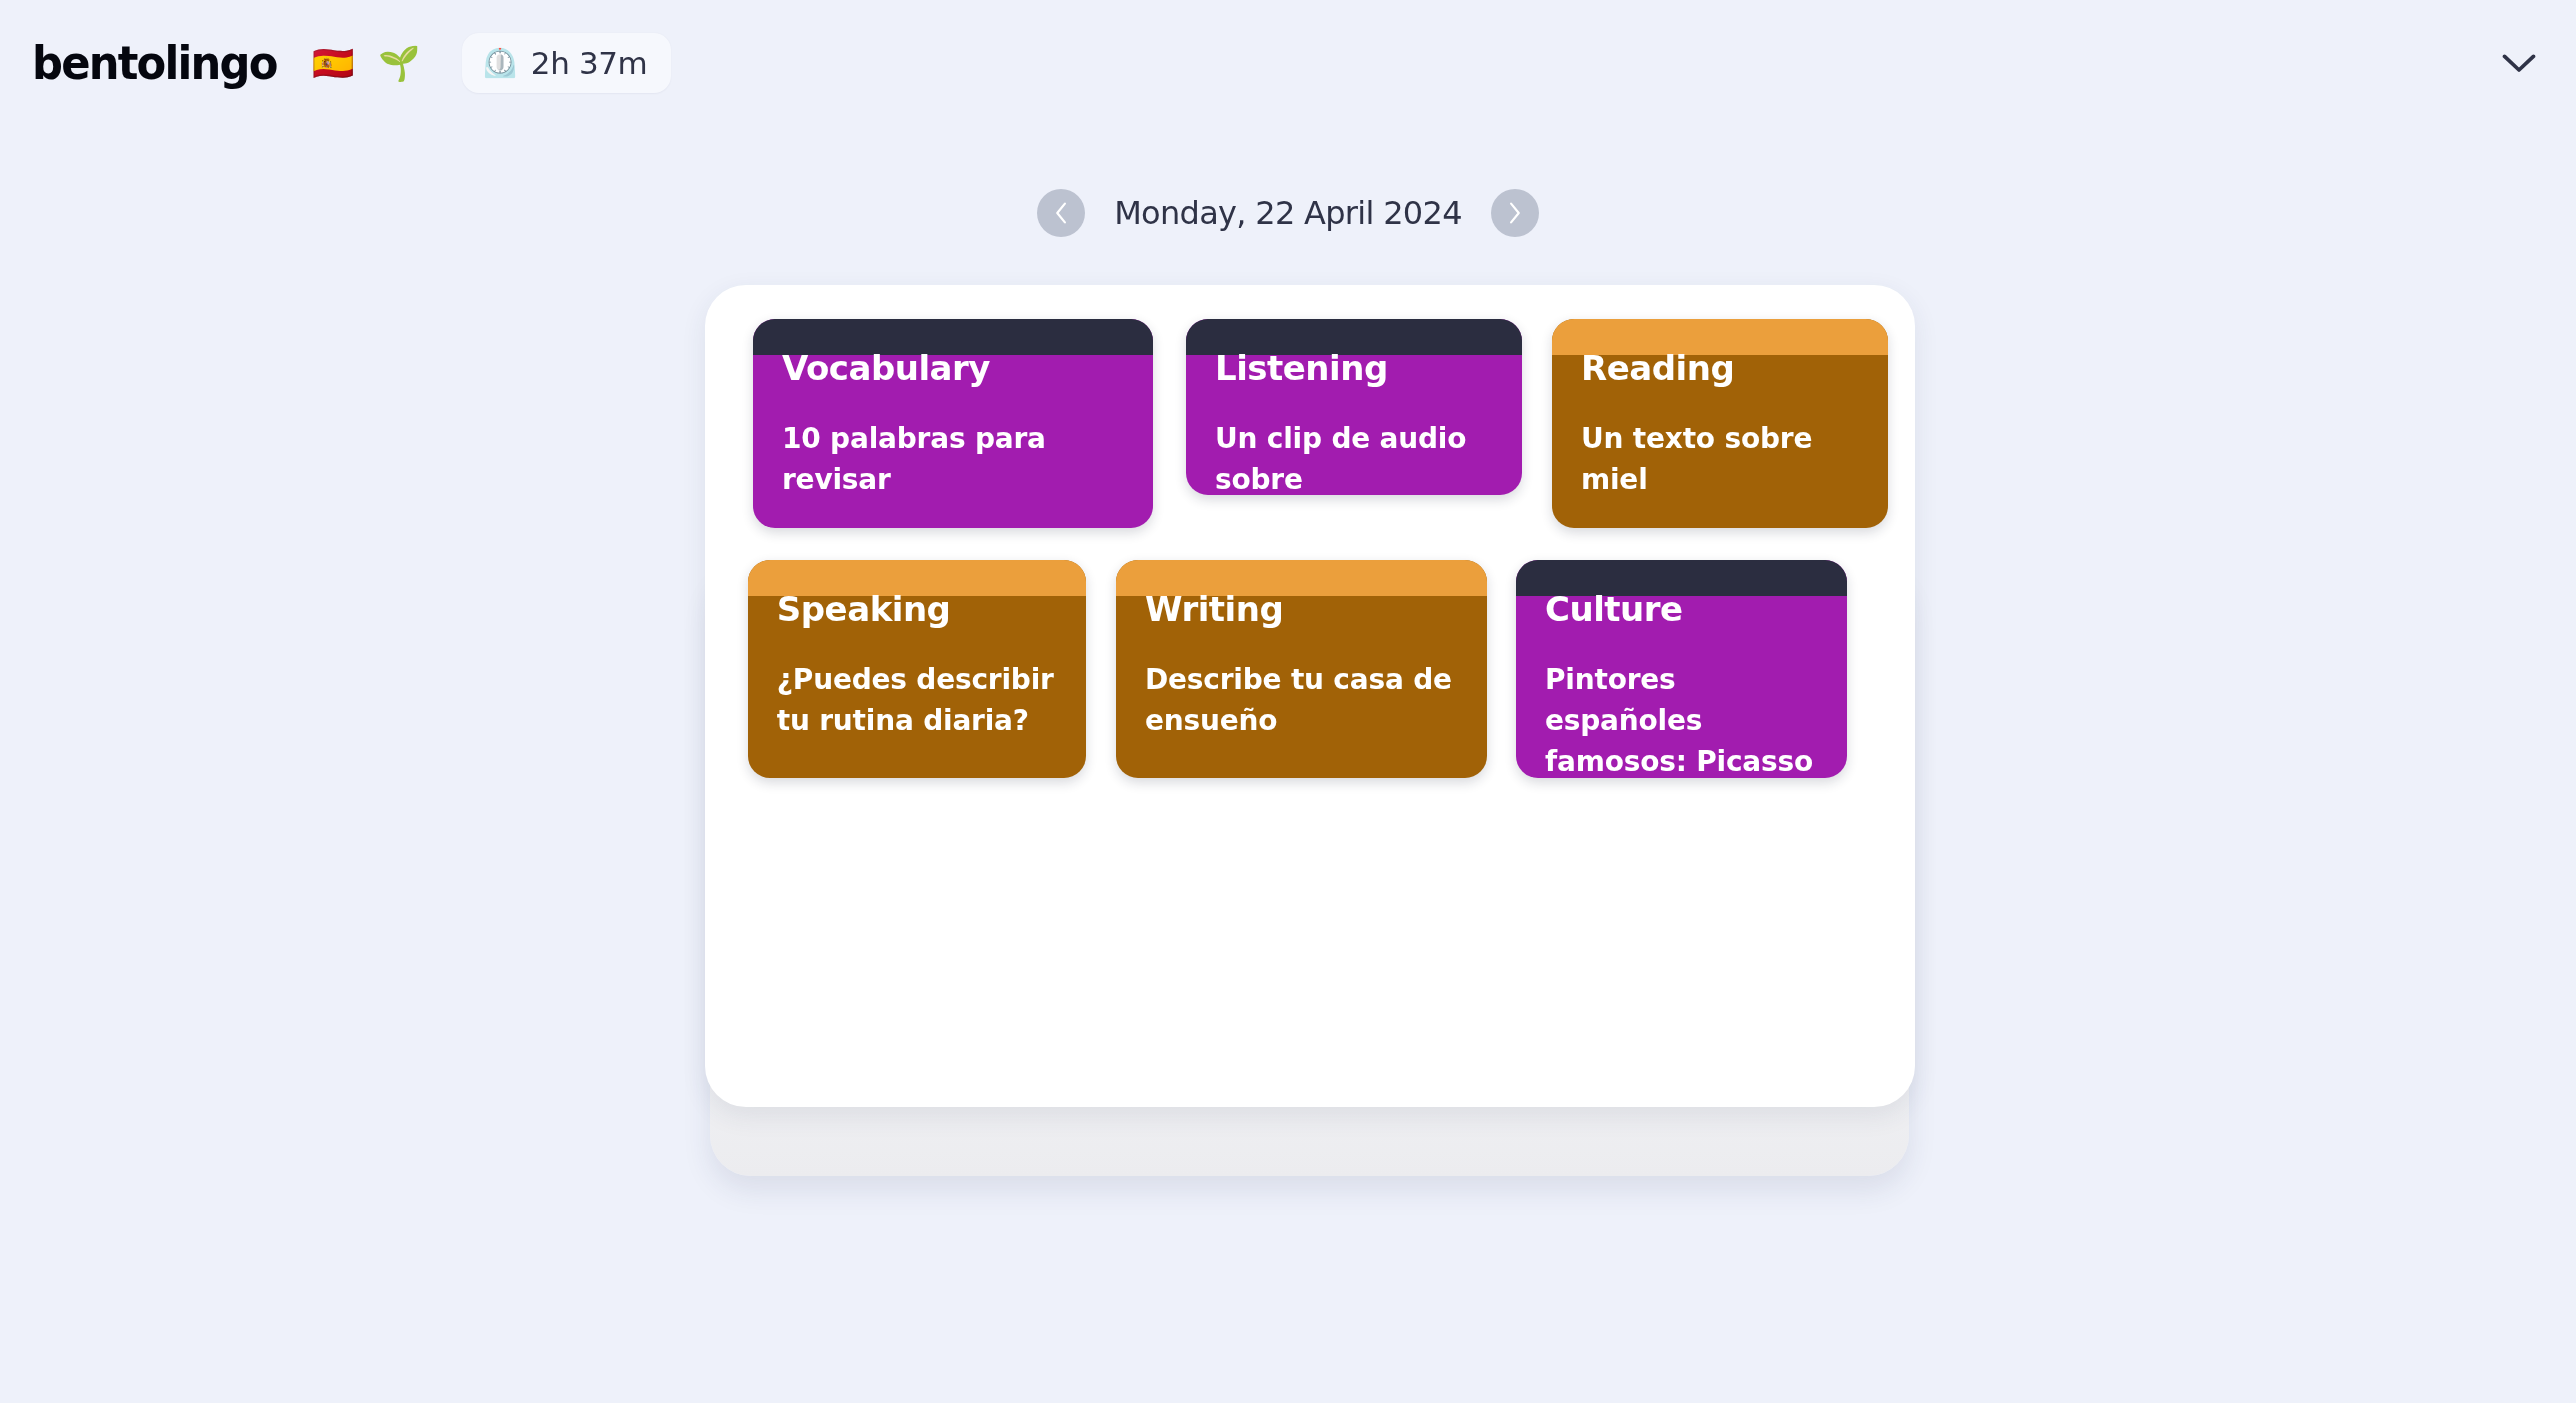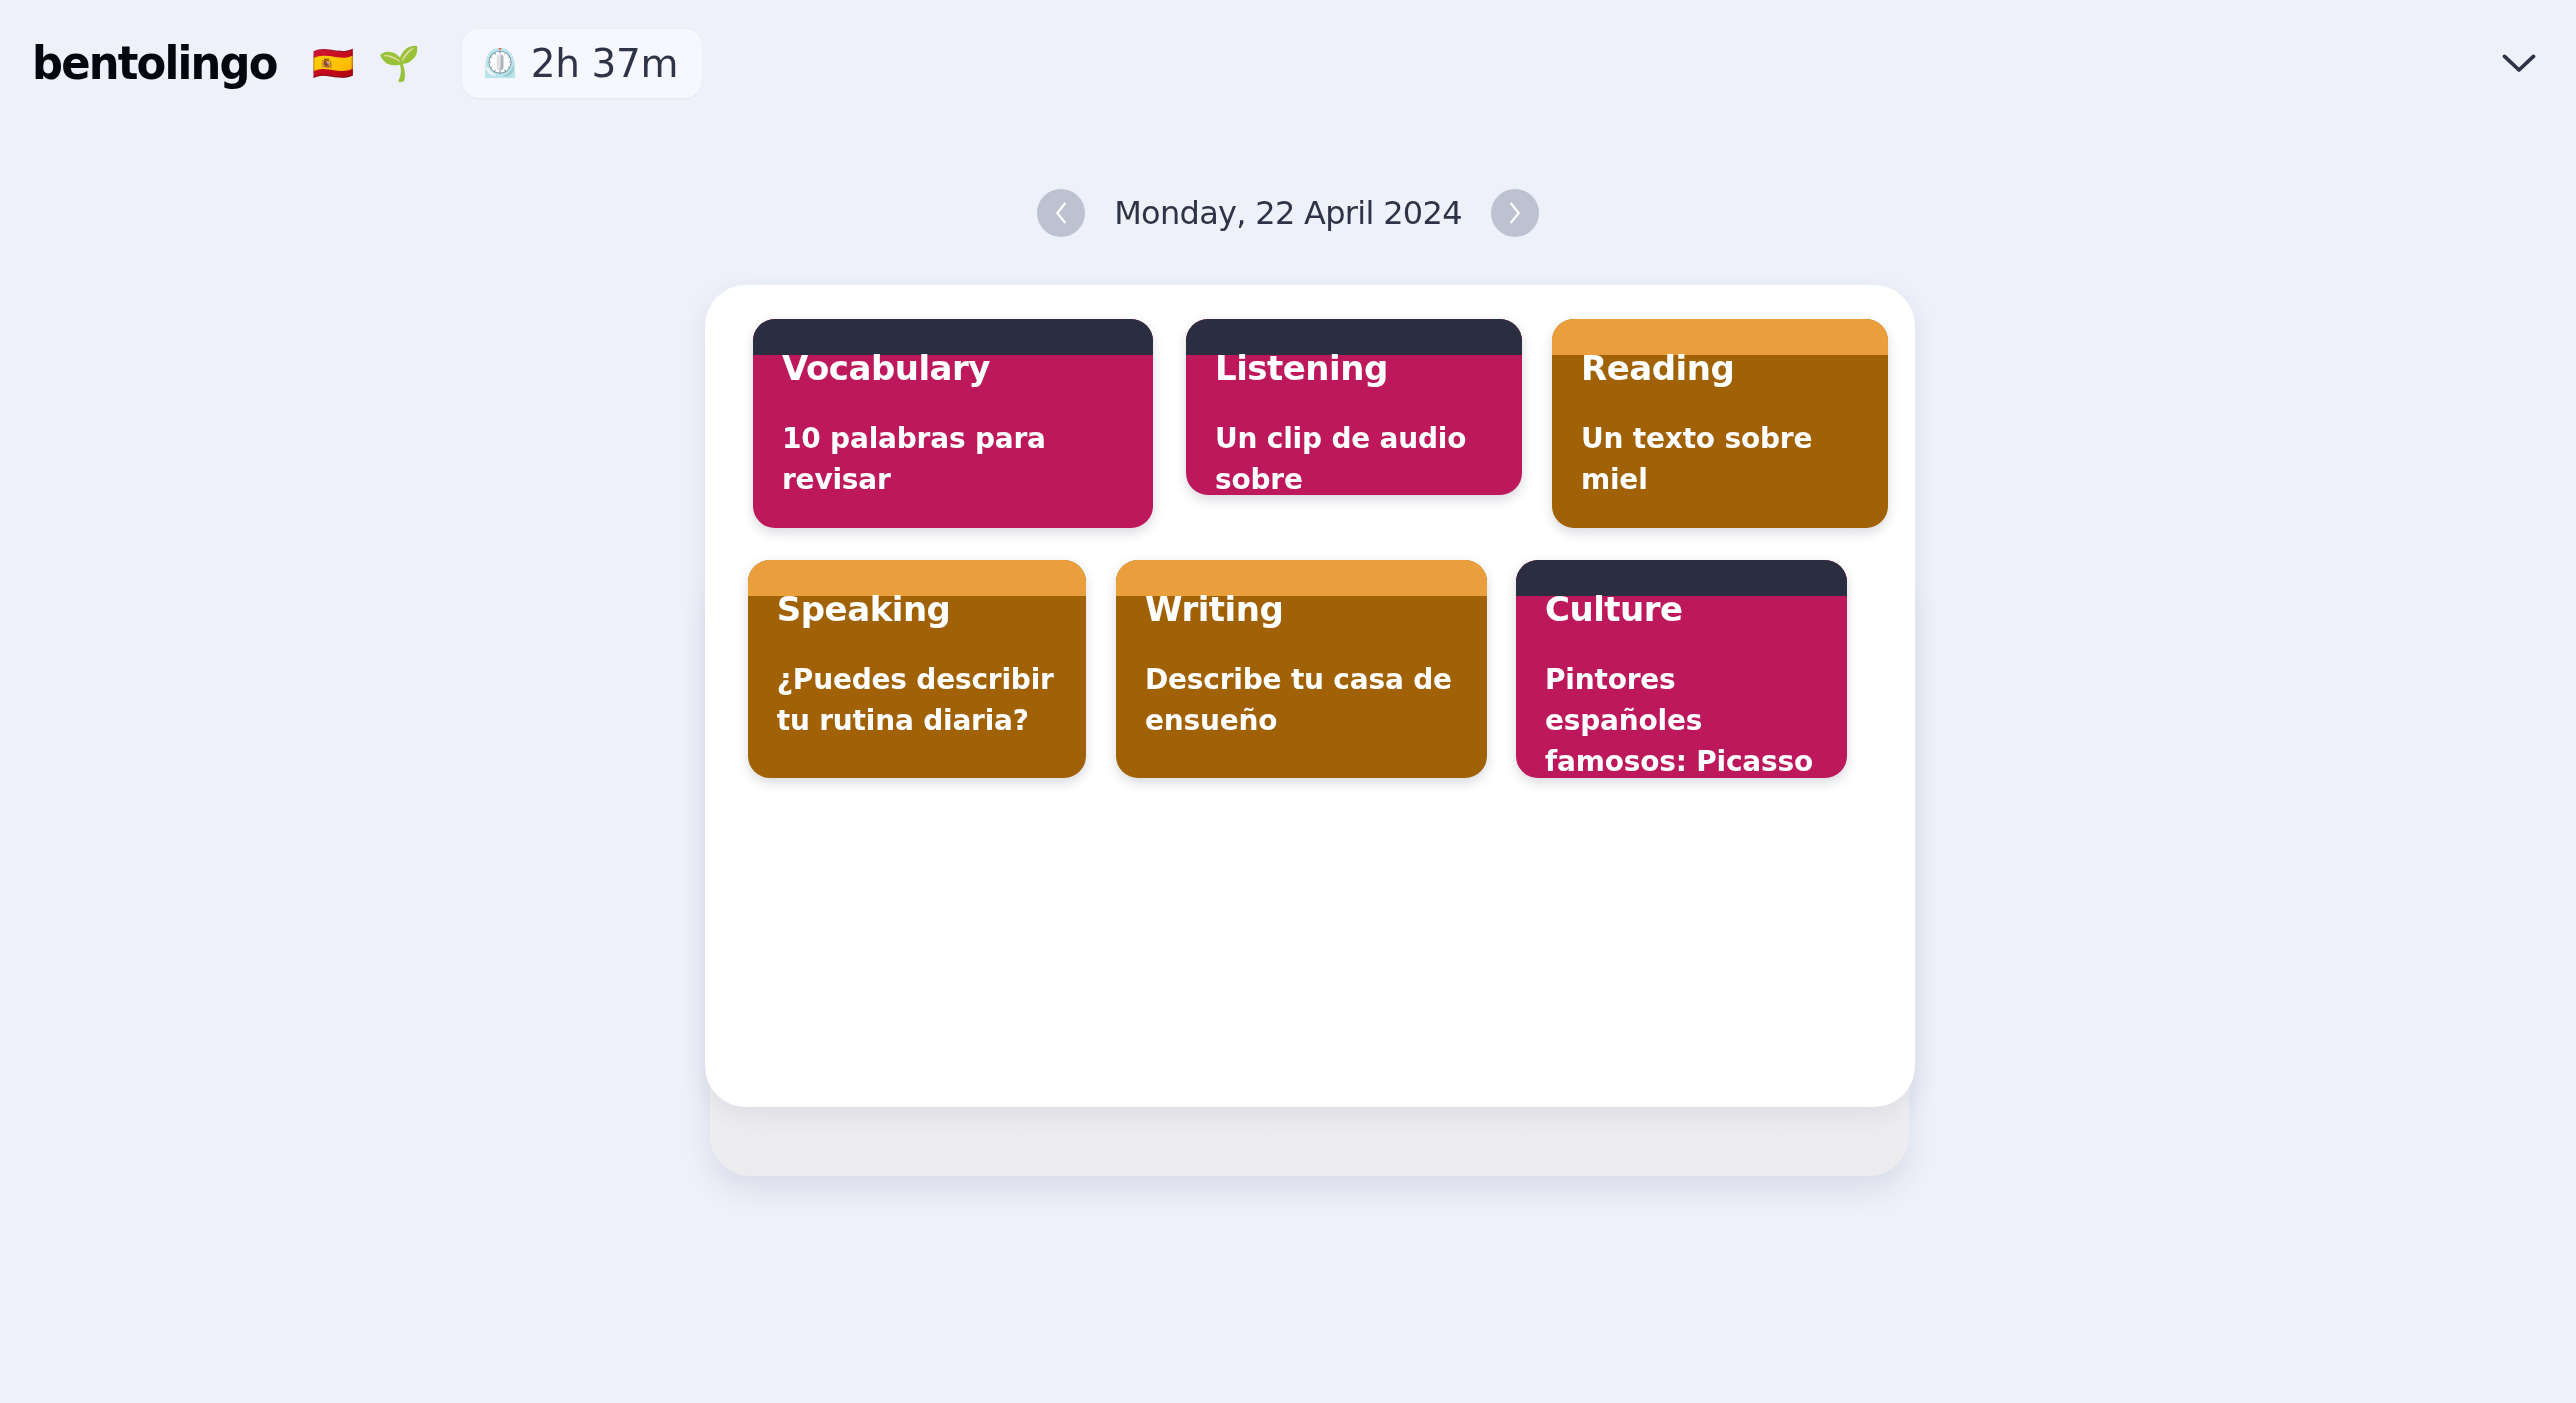--- a/index.html
+++ b/index.html
@@ -55,21 +55,21 @@
     gap: 12px;
     background: #f6f8fd;
     border-radius: 17px;
     padding: 12px 24px 12px 20.4px;
     margin-left: 22px;
     box-shadow: 0 0.9px 1.7px rgba(30,40,80,0.05);
   }
   .timer-pill .clock-icon { font-size: 29px; line-height: 1; }
   .timer-pill .timer-text {
     font-family: "DejaVu Sans", sans-serif;
-    font-size: 39px;
+    font-size: 31px;
     font-weight: 400;
     color: #2f3347;
     letter-spacing: -0.4px;
     white-space: nowrap;
   }
   .topbar-spacer { flex: 1 1 auto; }
   .collapse-toggle {
     width: 51px; height: 51px;
     display: flex; align-items: center; justify-content: center;
     cursor: pointer;
@@ -156,21 +156,21 @@
     left: 0; top: 0;
     width: 100%;
     height: 36px;
   }
   .card-body {
     position: absolute;
     left: 0; top: 0;
     width: 100%; height: 100%;
     padding: 31px 29px 22px 29px;
   }
-  .bento-card.dark { background: #be185d; }
+  .bento-card.dark { background: #a21caf; }
   .bento-card.dark .card-band { background: #2b2d40; }
   .bento-card.orange { background: #a16207; }
   .bento-card.orange .card-band { background: #eb9f3c; }
 
   .card-title {
     position: relative;
     font-family: "DejaVu Sans", sans-serif;
     font-weight: 700;
     font-size: 34px;
     color: #ffffff;

